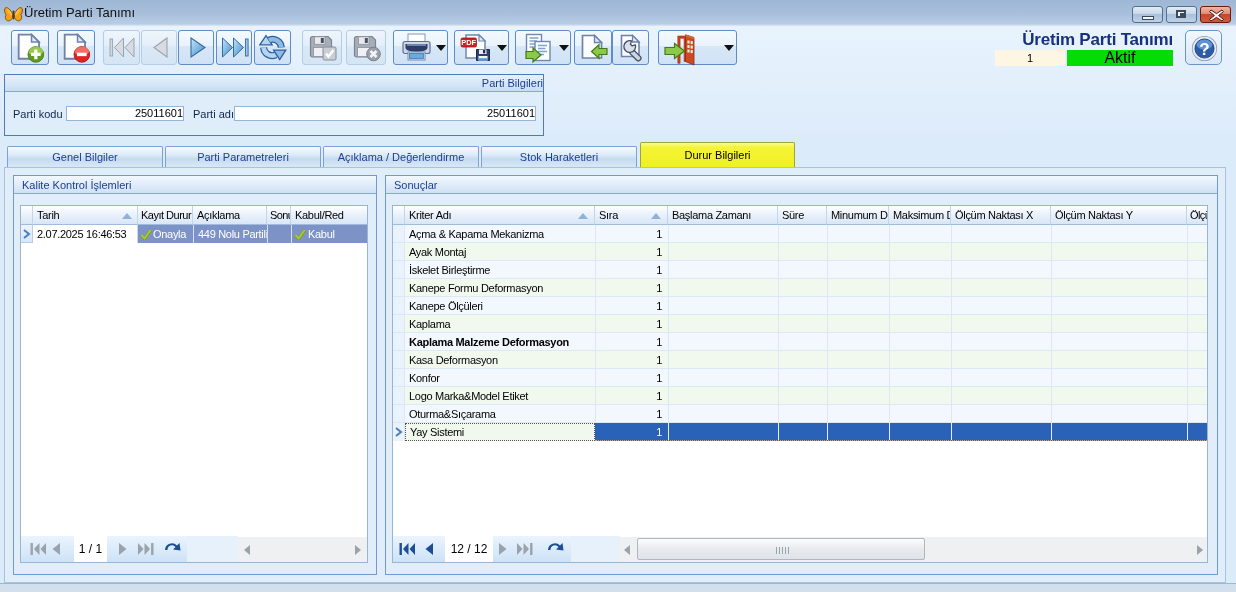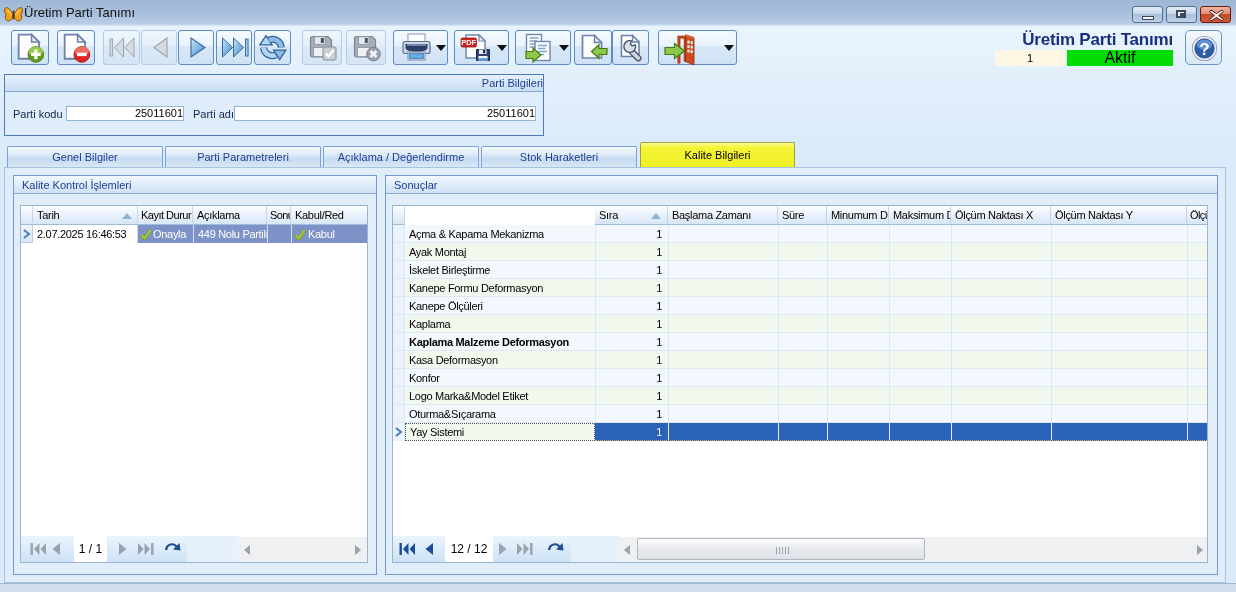--- a/index.html
+++ b/index.html
@@ -236,21 +236,21 @@
     <div class="abs lbl" style="left:8px;top:33px;">Parti kodu</div>
     <div class="inp" style="left:61px;top:31px;width:118px;height:15px;line-height:13px;">25011601</div>
     <div class="abs lbl" style="left:188px;top:33px;">Parti adı</div>
     <div class="inp" style="left:229px;top:31px;width:302px;height:15px;line-height:13px;">25011601</div>
   </div>
 
   <div class="tab" style="left:7px;width:156px;">Genel Bilgiler</div>
   <div class="tab" style="left:323px;width:156px;">Açıklama / Değerlendirme</div>
   <div class="tab" style="left:165px;width:156px;">Parti Parametreleri</div>
   <div class="tab" style="left:481px;width:156px;">Stok Haraketleri</div>
-  <div id="tabact">Kalite Bilgileri</div>
+  <div id="tabact">Durur Bilgileri</div>
   <div class="abs" id="tabpage"></div>
 
   <div class="panel" style="left:13px;top:175px;width:364px;height:400px;">
     <div class="pcap">Kalite Kontrol İşlemleri</div>
     <div class="gridbox" style="left:6px;top:29px;width:348px;height:358px;" id="lgrid">
       <div class="gh" style="left:0;width:12px;padding:0;"></div>
       <div class="gh" style="left:12px;width:105px;">Tarih<div class="sort" style="right:5px;"></div></div>
       <div class="gh" style="left:117px;width:55px;padding-left:3px;letter-spacing:-0.5px;">Kayıt Durur</div>
       <div class="gh" style="left:172px;width:74px;">Açıklama</div>
       <div class="gh" style="left:246px;width:24px;padding-left:3px;letter-spacing:-0.6px;">Sonuç</div>
@@ -304,20 +304,21 @@
         <div class="sarrow" style="left:6px;border-right:6px solid #9aa2ac;"></div>
         <div class="sarrow" style="right:6px;border-left:6px solid #9aa2ac;"></div>
       </div>
     </div>
   </div>
 
   <div class="panel" style="left:385px;top:175px;width:833px;height:400px;">
     <div class="pcap">Sonuçlar</div>
     <div class="gridbox" style="left:6px;top:29px;width:816px;height:358px;" id="rgrid">
       <div class="gh" style="left:0;width:12px;padding:0;"></div>
+      <div class="gh" style="left:12px;width:190px;">Kriter Adı<div class="sort" style="right:6px;"></div></div>
       <div class="gh" style="left:202px;width:73px;">Sıra<div class="sort" style="right:6px;"></div></div>
       <div class="gh" style="left:275px;width:110px;">Başlama Zamanı</div>
       <div class="gh" style="left:385px;width:49px;">Süre</div>
       <div class="gh" style="left:434px;width:62px;">Minumum De</div>
       <div class="gh" style="left:496px;width:62px;">Maksimum D(</div>
       <div class="gh" style="left:558px;width:100px;">Ölçüm Naktası X</div>
       <div class="gh" style="left:658px;width:136px;">Ölçüm Naktası Y</div>
       <div class="gh" style="left:794px;width:20px;border-right:none;padding-left:3px;letter-spacing:-0.6px;">Ölçüm</div>
       <div class="abs" style="left:0;top:19px;width:814px;height:18px;background:#f3f8fe;border-bottom:1px solid #dce8f5;box-sizing:border-box;"></div>
       <div class="abs" style="left:0;top:19px;width:12px;height:17px;background:#eaf2fb;border-right:1px solid #dce8f5;box-sizing:border-box;"></div>

